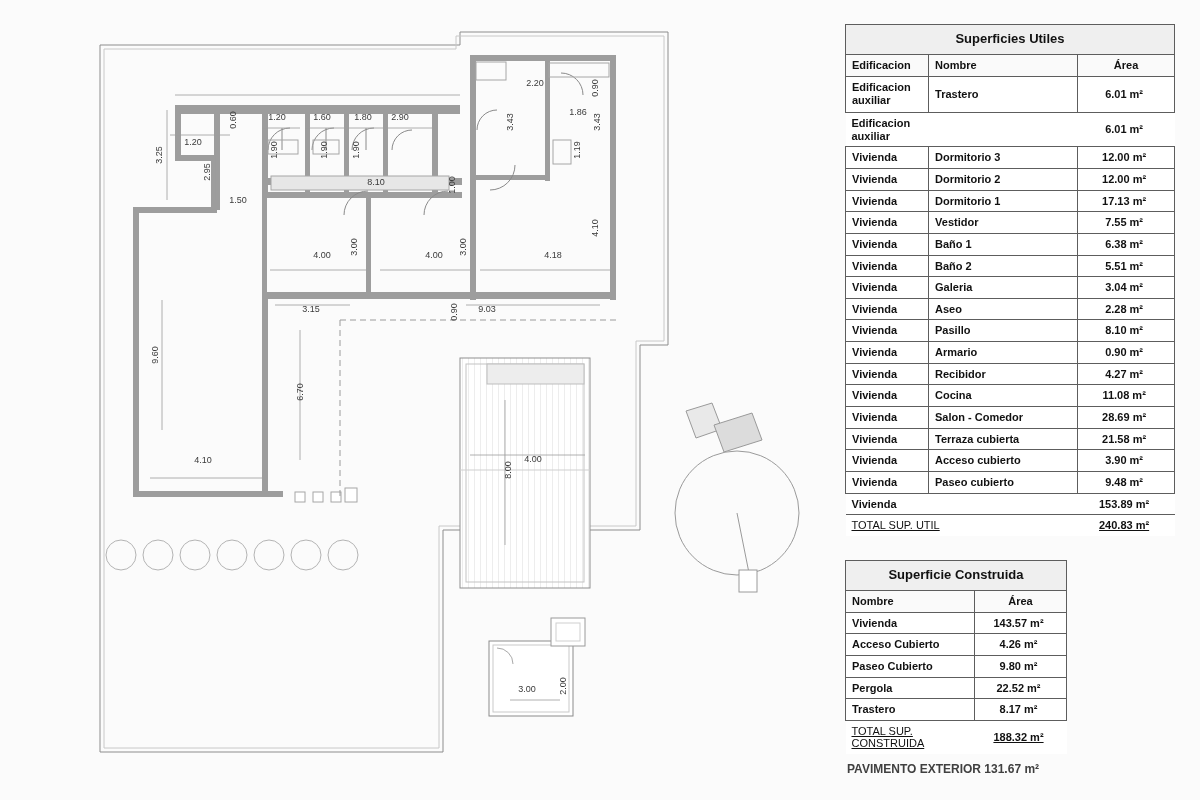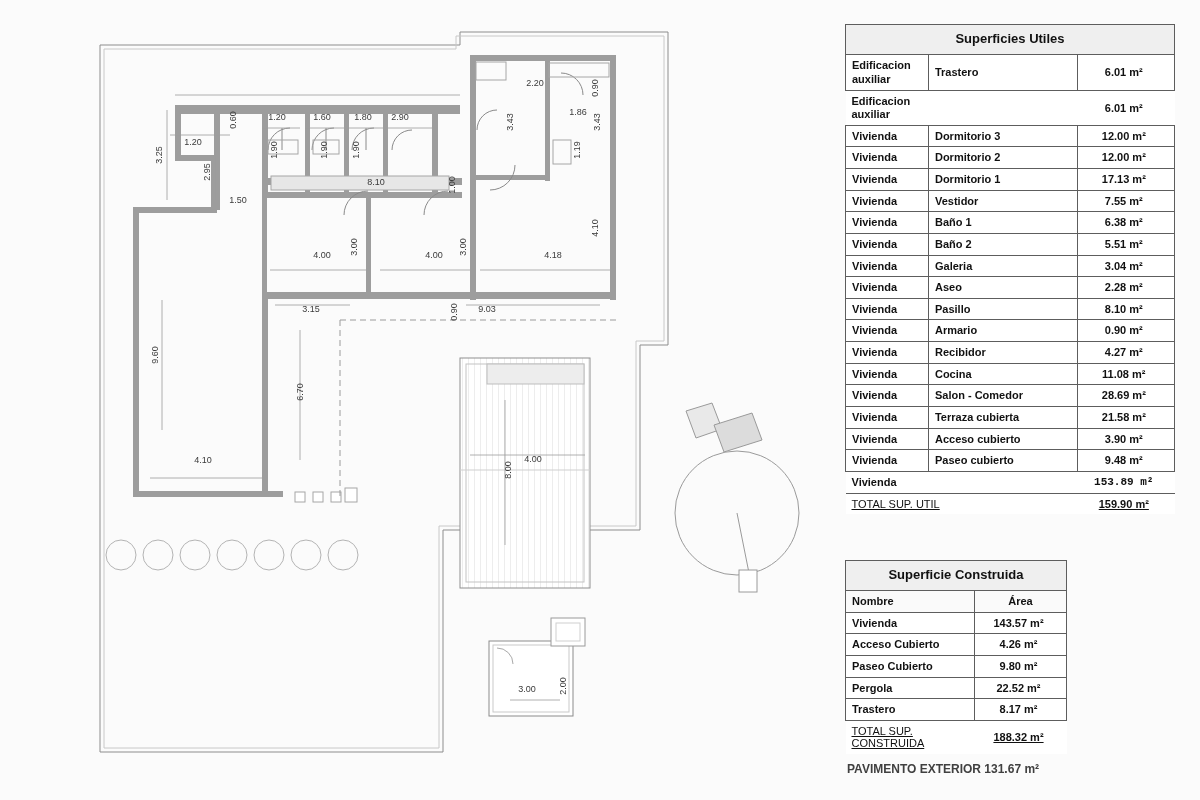--- a/index.html
+++ b/index.html
@@ -280,20 +280,25 @@
         </g>
     </svg>
   </div>
 
   <div class="table-block" style="left:845px; top:24px; width:330px;">
     <table class="sup">
       <thead>
         <tr>
           <th class="title" colspan="3">Superficies Utiles</th>
         </tr>
+        <tr>
+          <td class="hdr">Edificacion</td>
+          <td class="hdr">Nombre</td>
+          <td class="hdr area center">Área</td>
+        </tr>
       </thead>
       <tbody id="utiles-body">
           <tr>
             <td class="edif" style="line-height: 1.25;">Edificacion auxiliar</td>
             <td class="nombre">Trastero</td>
             <td class="area">6.01 m²</td>
           </tr>
           <tr class="sumrow">
             <td class="edif" style="border-left: none; border-right: none;">Edificacion auxiliar</td>
             <td class="nombre" style="border-left: none; border-right: none;"></td>
@@ -375,27 +380,27 @@
             <td class="area">3.90 m²</td>
           </tr>
           <tr>
             <td class="edif">Vivienda</td>
             <td class="nombre">Paseo cubierto</td>
             <td class="area">9.48 m²</td>
           </tr>
           <tr class="sumrow">
             <td class="edif" style="border-left: none; border-right: none;">Vivienda</td>
             <td class="nombre" style="border-left: none; border-right: none;"></td>
-            <td class="area" style="border-left: none; border-right: none; font-family: Liberation Mono, monospace;">153.89 m²</td>
+            <td class="area" style="border-left: none; border-right: none;">153.89 m²</td>
           </tr>
         </tbody>
       <tfoot>
         <tr class="tot-row">
           <td colspan="2">TOTAL SUP. UTIL</td>
-          <td class="area">159.90 m²</td>
+          <td class="area">240.83 m²</td>
         </tr>
       </tfoot>
     </table>
   </div>
 
   <div class="table-block sup2" style="left:845px; top:560px; width:222px;">
     <table class="sup">
       <thead>
         <tr>
           <th class="title" colspan="2">Superficie Construida</th>

